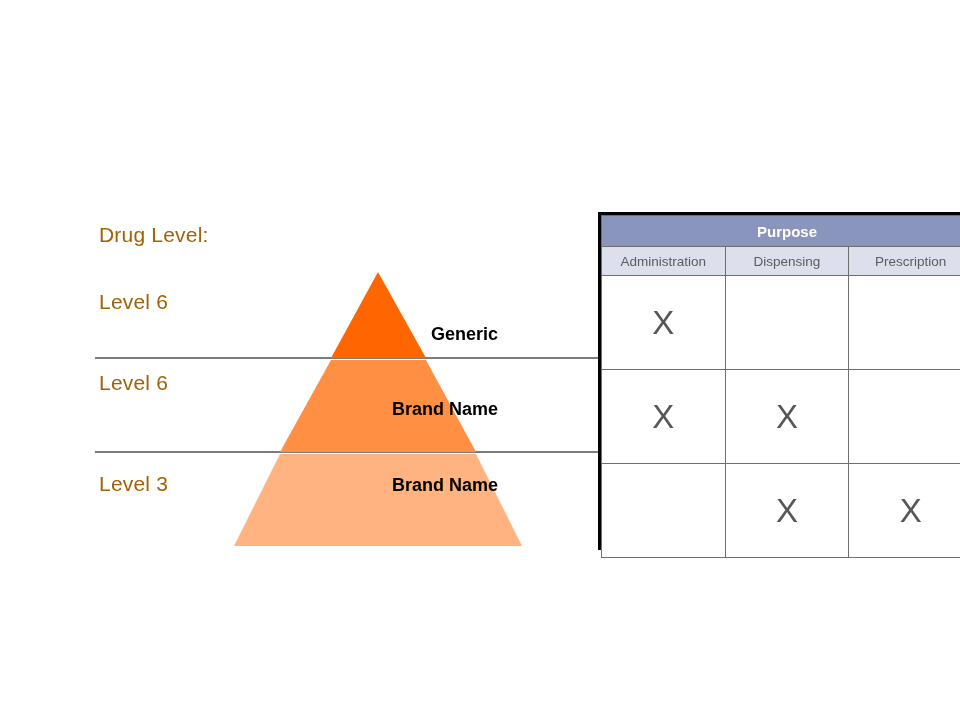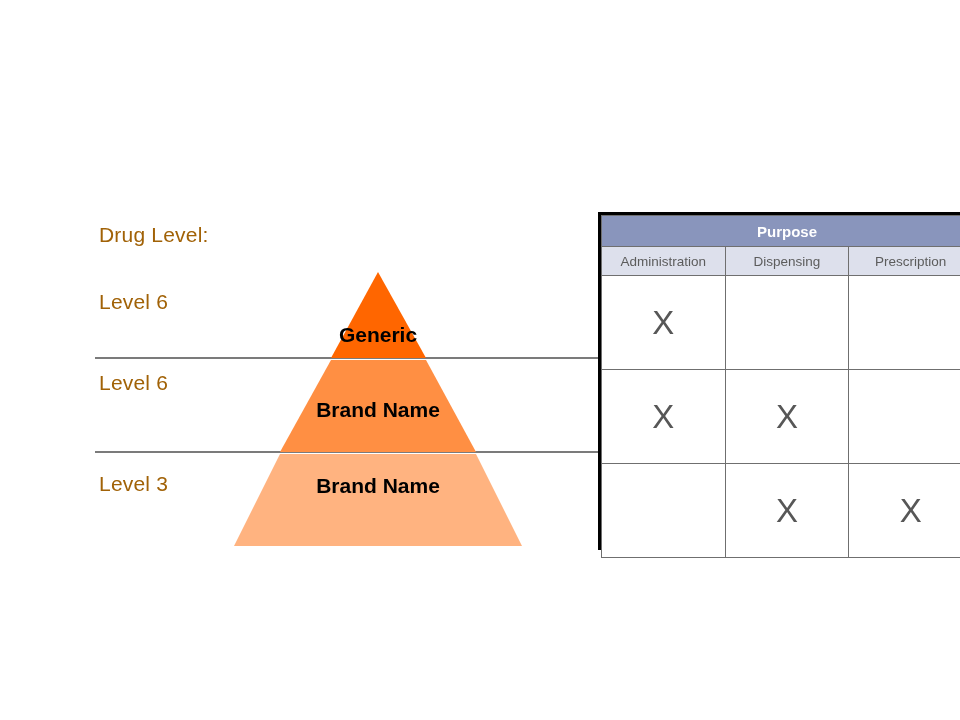--- a/index.html
+++ b/index.html
@@ -49,25 +49,25 @@
     position: absolute;
     left: 230px;
     top: 272px;
     width: 300px;
     height: 278px;
   }
   #pyramid svg { display: block; }
 
   .tier-label {
     position: absolute;
-    text-align: center;
+    text-align: right;
     color: #000000;
     font-family: "Liberation Sans", sans-serif;
     font-weight: 600;
-    font-size: 21px;
+    font-size: 18px;
     line-height: 21px;
     white-space: nowrap;
   }
   #tier-label-1 { left: 258px; top: 324px; width: 240px; }
   #tier-label-2 { left: 258px; top: 399px; width: 240px; }
   #tier-label-3 { left: 258px; top: 475px; width: 240px; }
   .tier-label .line { display: block; }
 
   
   #purpose-table {

